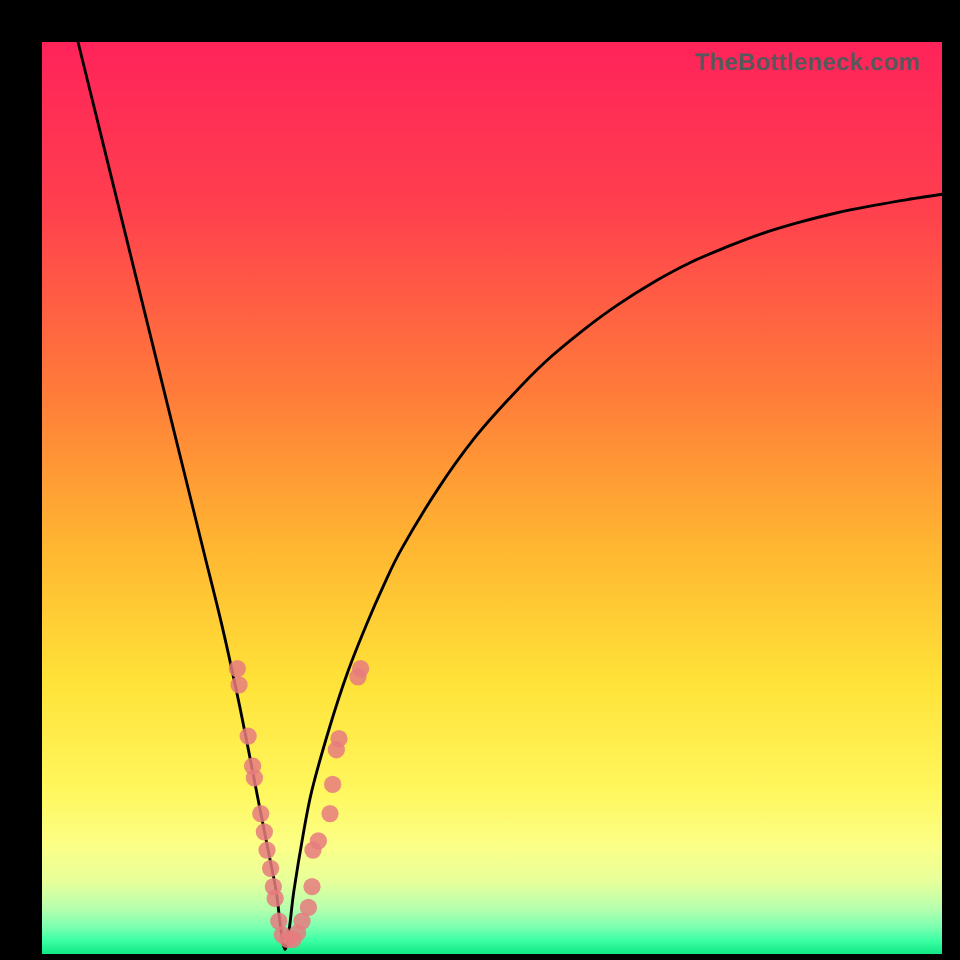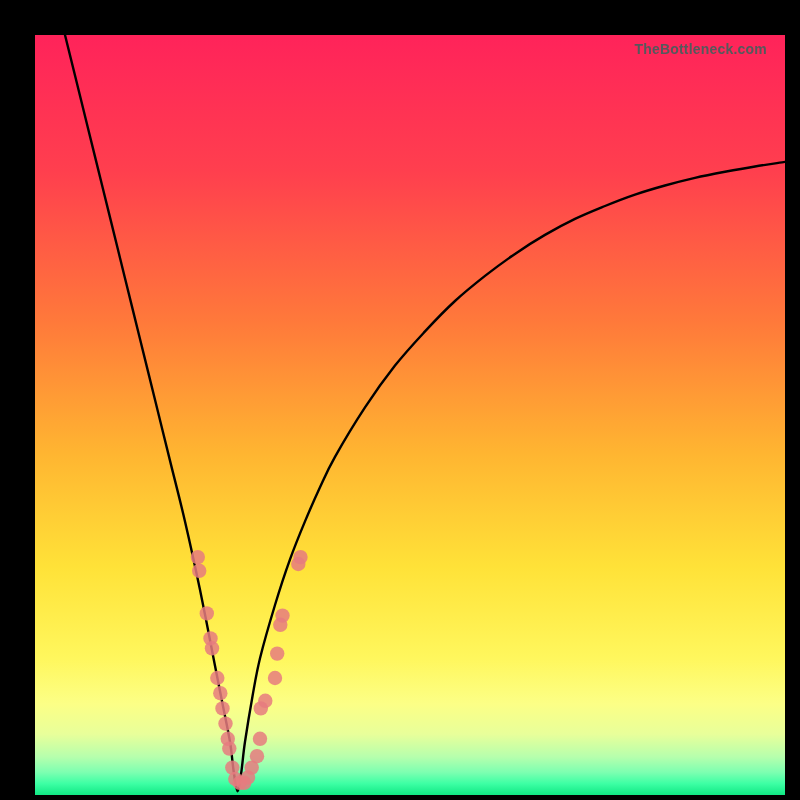--- a/index.html
+++ b/index.html
@@ -27,21 +27,21 @@
   }
   .gradient {
     position: absolute;
     left: 0; top: 0; right: 0; bottom: 0;
   }
   .watermark {
     position: absolute;
     top: 6px;
     right: 18px;
     color: #55595c;
-    font-size: 14px;
+    font-size: 20px;
     font-weight: 600;
     letter-spacing: 0.2px;
     user-select: none;
   }
   svg.curve {
     position: absolute;
     left: 0; top: 0;
     width: 750px;
     height: 760px;
     overflow: visible;

